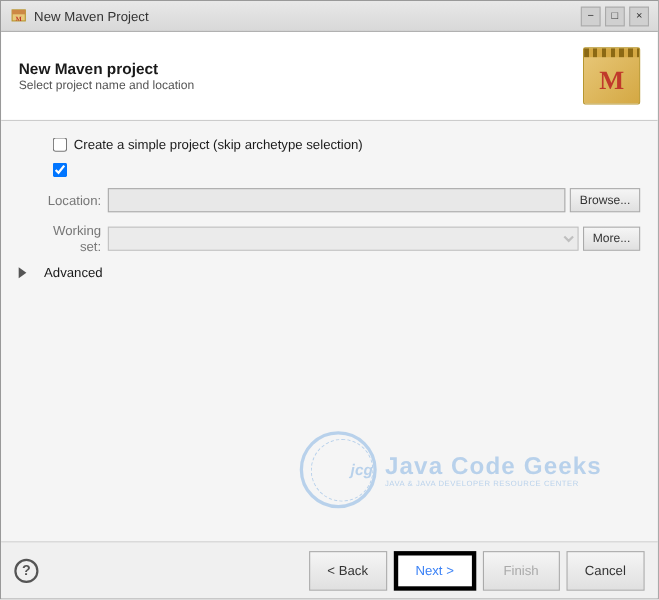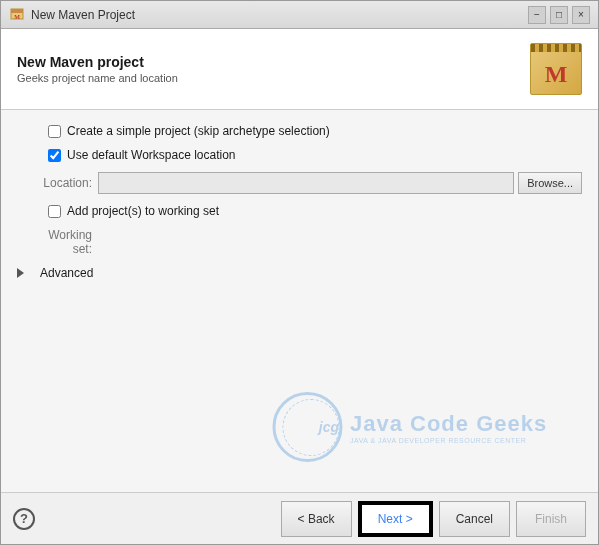--- a/index.html
+++ b/index.html
@@ -367,54 +367,53 @@
       <div class="title-bar-btn">□</div>
       <div class="title-bar-btn">×</div>
     </div>
   </div>
 
   <div class="content">
 
     <div class="header-section">
       <div class="header-text">
         <h2>New Maven project</h2>
-        <p>Geeks project name and location</p>
+        <p>Select project name and location</p>
       </div>
       <div class="maven-icon">
         <span style="margin-top:10px; font-family:serif; font-size:24px; font-weight:bold; color:#c0392b;">M</span>
       </div>
     </div>
 
     <div class="main-content">
 
       <div class="checkbox-row">
         <input type="checkbox" id="simpleProject" style="">
         <label class="checkbox-label" for="simpleProject">Create a simple project (skip archetype selection)</label>
       </div>
 
       <div class="checkbox-row">
         <input type="checkbox" id="defaultWorkspace" checked="" style="">
-        <label class="checkbox-label" for="defaultWorkspace">Use default Workspace location</label>
       </div>
 
       <div class="field-row">
         <span class="field-label">Location:</span>
         <div class="field-input-container">
           <input type="text" class="field-input disabled" disabled="" style="">
           <button class="browse-btn">Browse...</button>
         </div>
       </div>
 
-      <div class="checkbox-row">
-        <input type="checkbox" id="addWorkingSet" style="">
-        <label class="checkbox-label" for="addWorkingSet">Add project(s) to working set</label>
-      </div>
 
       <div class="field-row">
         <span class="field-label">Working set:</span>
+        <div class="field-input-container">
+          <select class="field-select" disabled=""></select>
+          <button class="more-btn">More...</button>
+        </div>
       </div>
 
       <div class="advanced-row">
         <div class="triangle"></div>
         <span class="advanced-label">Advanced</span>
       </div>
 
       <div class="watermark">
         <div class="jcg-circle">
           <span style="font-size:14px; font-weight:bold; font-style:italic;">jcg</span>
@@ -425,19 +424,19 @@
         </div>
       </div>
 
     </div>
 
     <div class="bottom-bar">
       <div class="help-icon">?</div>
       <div class="button-group">
         <button class="btn">&lt; Back</button>
         <button class="btn primary">Next &gt;</button>
+        <button class="btn disabled" disabled="">Finish</button>
         <button class="btn">Cancel</button>
-        <button class="btn disabled" disabled="">Finish</button>
       </div>
     </div>
 
   </div>
 </div>
 
 </body></html>

